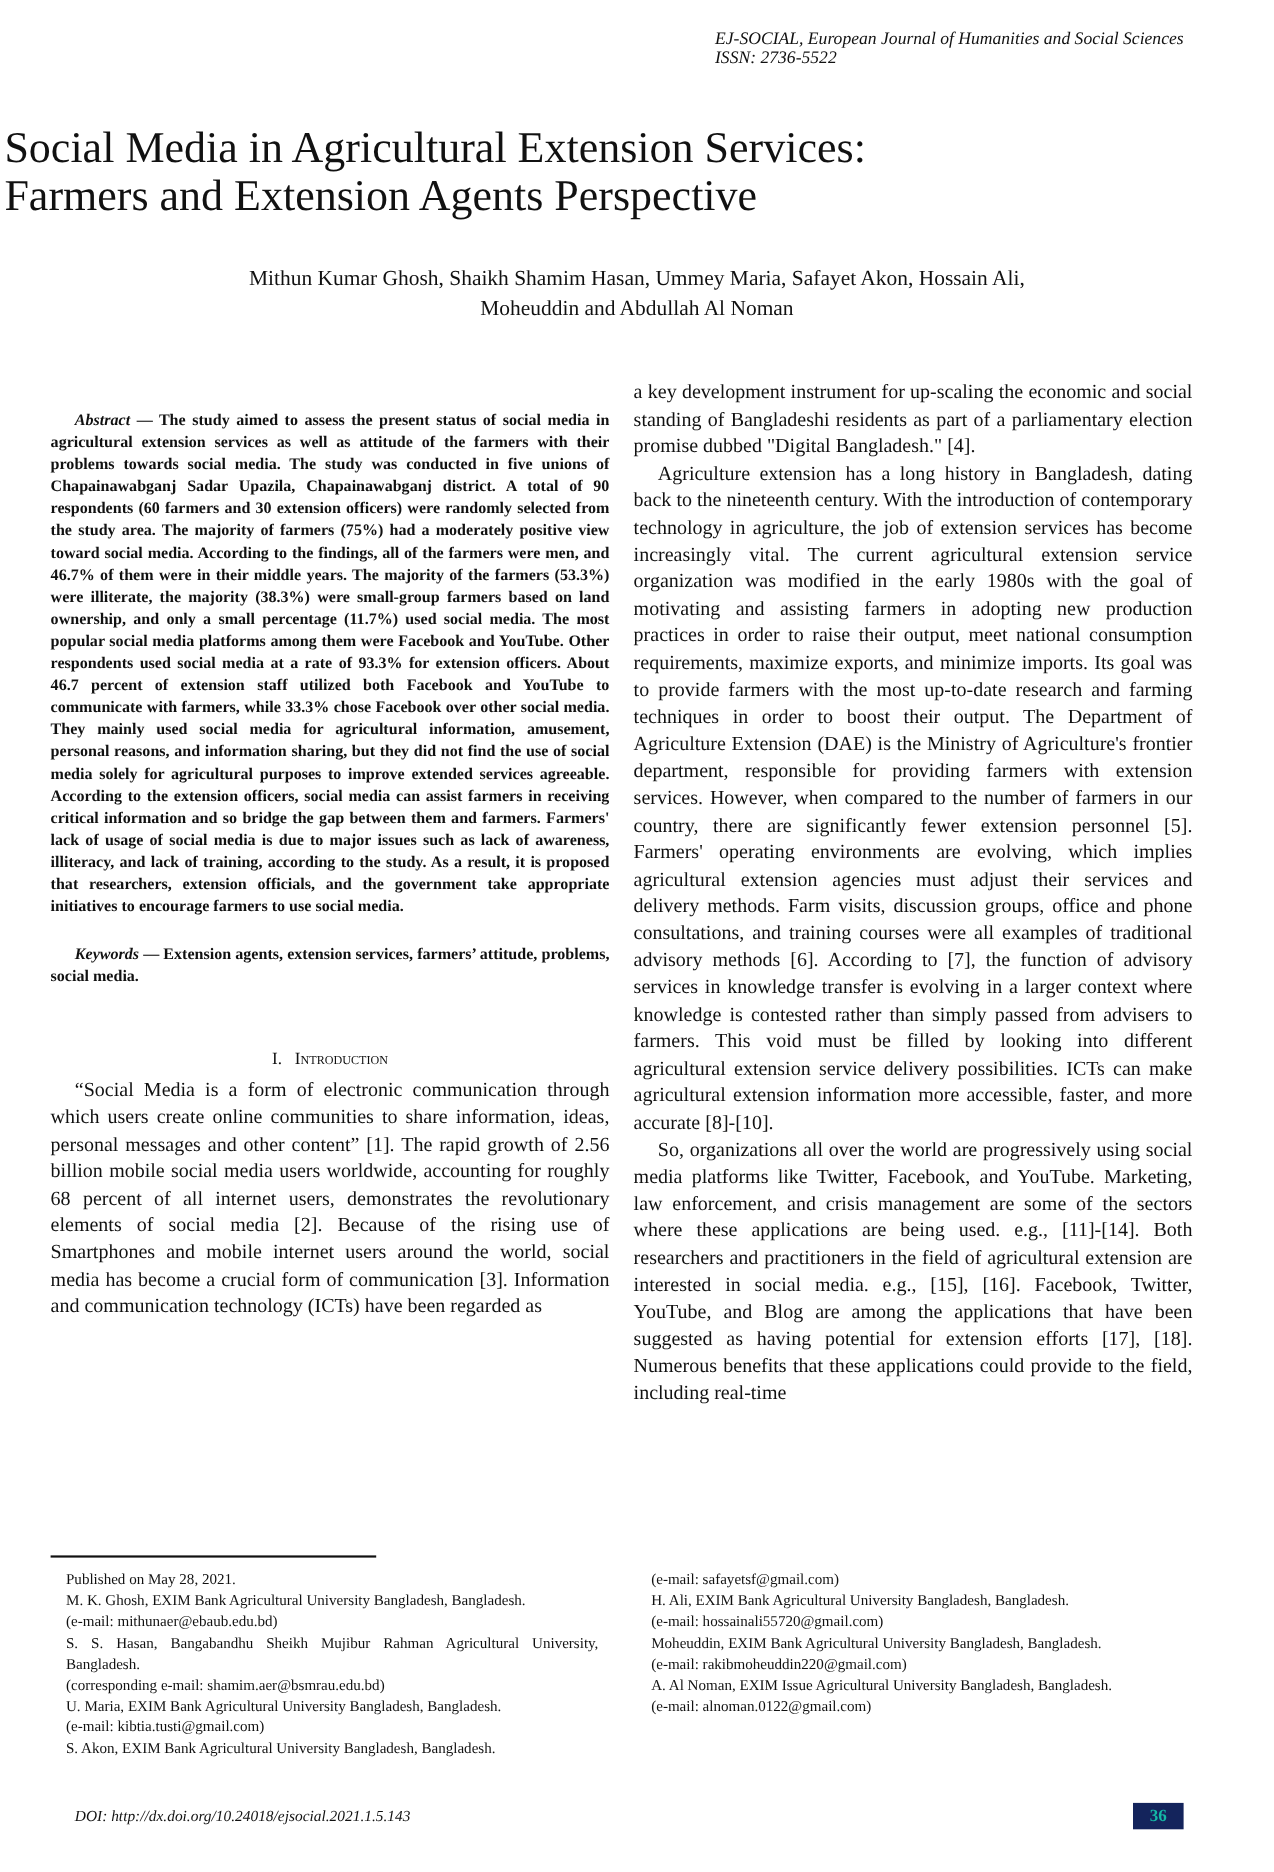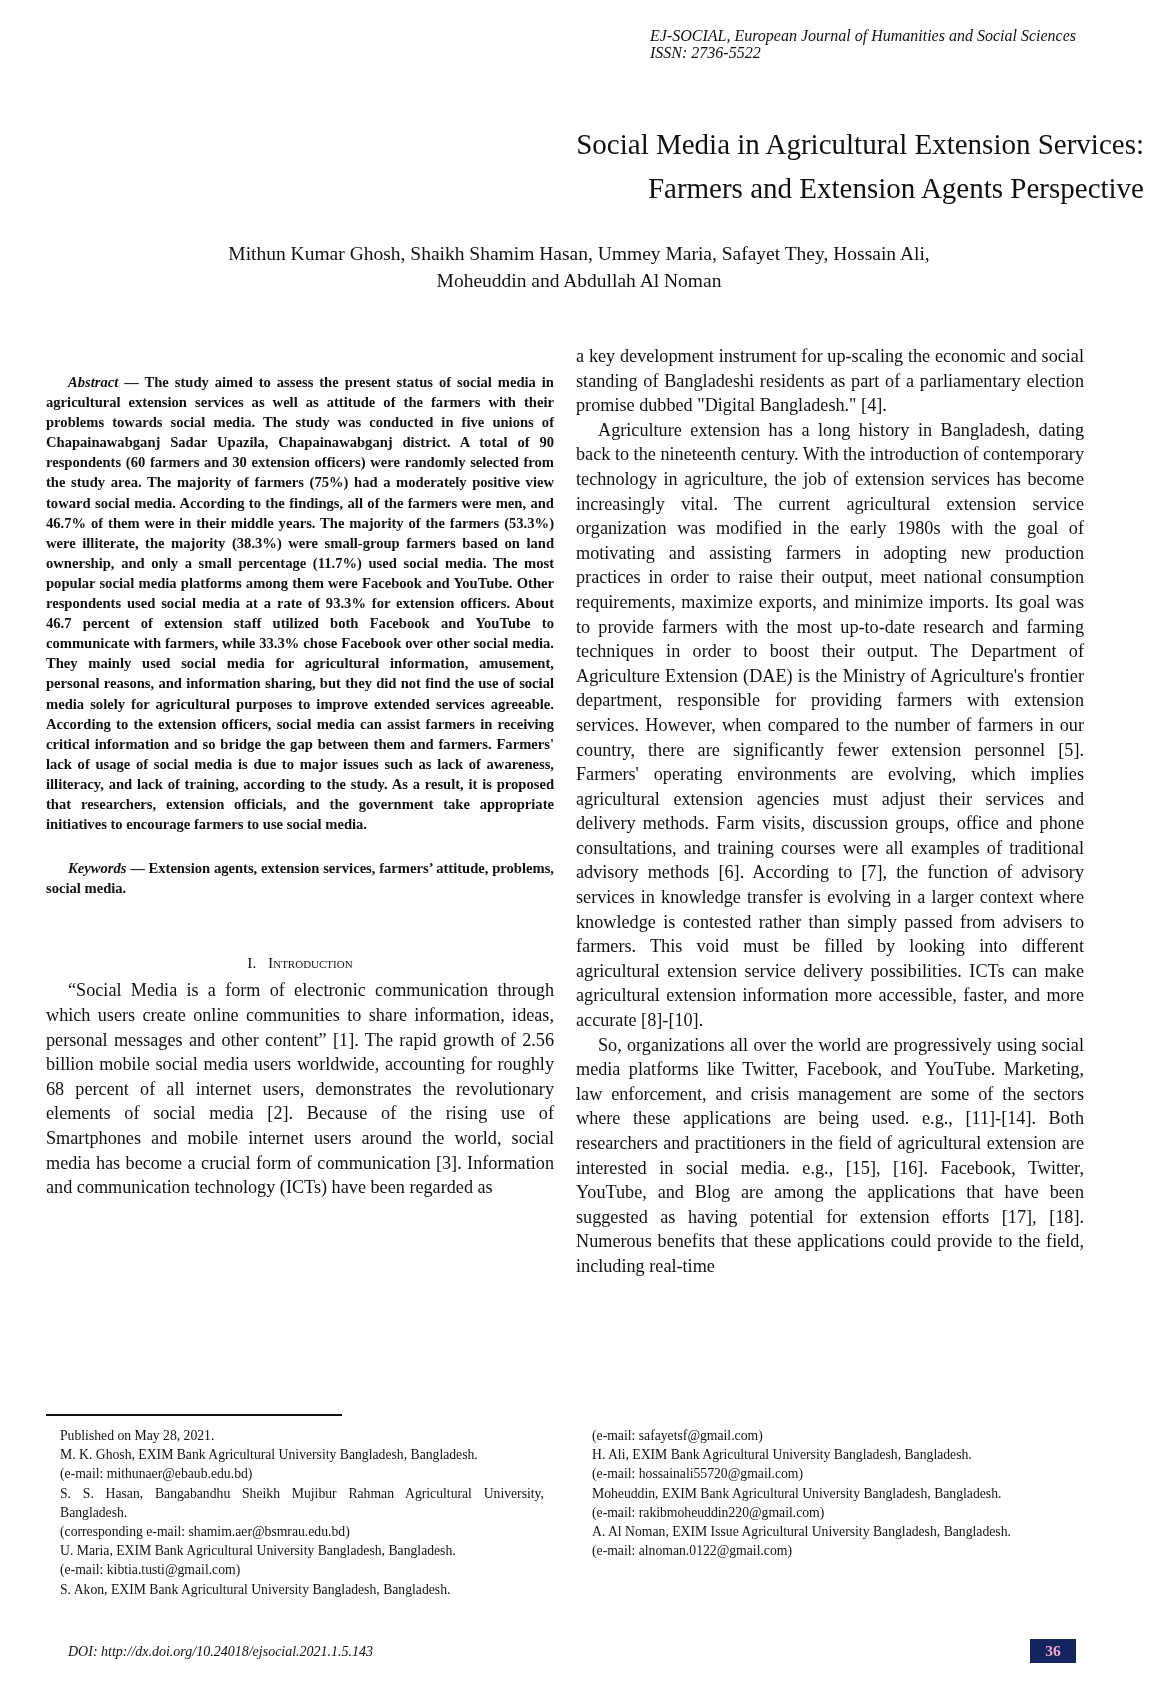--- a/index.html
+++ b/index.html
@@ -1,21 +1,21 @@
 <!DOCTYPE html>
 <html><head>
 <meta charset="utf-8">
 <style>
   html, body { margin: 0; padding: 0; background: #ffffff; }
   body { width: 1158px; height: 1702px; position: relative; overflow: hidden;
          font-family: "Liberation Serif", "DejaVu Serif", serif; color: #111; }
   .header { position: absolute; right: 82px; top: 27px; text-align: left;
             font-style: italic; font-size: 16px; line-height: 17px; }
-  .title { position: absolute; left: 0; right: 0; top: 108px; text-align: right;
-           font-size: 29px; line-height: 44px; font-weight: normal; margin: 14px; }
+  .title { position: absolute; left: 0; right: 0; top: 108px; text-align: left;
+           font-size: 40px; line-height: 44px; font-weight: normal; margin: 4px; }
   .authors { position: absolute; left: 60px; right: 60px; top: 240px; text-align: center;
              font-size: 19.5px; line-height: 27px; }
   .col { position: absolute; width: 508px; text-align: justify; }
   .col-left { left: 46px; top: 372px; }
   .col-right { left: 576px; top: 344px; }
   .abstract { font-weight: bold; font-size: 14.6px; line-height: 20.1px; margin: 0; text-indent: 22px; }
   .abstract em { font-weight: bold; font-style: italic; }
   .keywords { font-weight: bold; font-size: 14.6px; line-height: 20.1px; margin: 24px 0 4px 0; text-indent: 22px; }
   .keywords em { font-style: italic; }
   .section-heading { text-align: center; font-size: 15.5px; margin: 56px 0 6px 0; font-weight: normal; }
@@ -23,37 +23,37 @@
   .body-p { font-size: 18.2px; line-height: 24.6px; margin: 0; text-indent: 22px; }
   .body-p.noindent { text-indent: 0; }
   .rule { position: absolute; left: 46px; top: 1414px; width: 296px; height: 2px; background: #111; }
   .fn { position: absolute; width: 484px; font-size: 13.7px; line-height: 19.2px; text-align: justify; }
   .fn-left { left: 60px; top: 1426px; }
   .fn-right { left: 592px; top: 1426px; }
   .fn div { margin: 0; }
   .footer-doi { position: absolute; left: 68px; top: 1644px; font-style: italic; font-size: 14px; }
   .footer-issue { position: absolute; right: 132px; top: 1740px; font-size: 14.5px; }
   .page-num { position: absolute; right: 82px; top: 1639px; width: 46px; height: 24px;
-              color: #f9a8d4; font-weight: bold; font-size: 15.5px; text-align: center; line-height: 24px; }
+              color: #14b8a6; font-weight: bold; font-size: 15.5px; text-align: center; line-height: 24px; }
 </style>
 </head>
 <body>
 
 <div class="header">
   <div>EJ-SOCIAL, European Journal of Humanities and Social Sciences</div>
   <div>ISSN: 2736-5522</div>
 </div>
 
 <h1 class="title">
   <div>Social Media in Agricultural Extension Services:</div>
   <div>Farmers and Extension Agents Perspective</div>
 </h1>
 
 <div class="authors">
-  <div>Mithun Kumar Ghosh, Shaikh Shamim Hasan, Ummey Maria, Safayet They, Hossain Ali,</div>
+  <div>Mithun Kumar Ghosh, Shaikh Shamim Hasan, Ummey Maria, Safayet Akon, Hossain Ali,</div>
   <div>Moheuddin and Abdullah Al Noman</div>
 </div>
 
 <div class="col col-left">
   <p class="abstract"><em>Abstract</em><span> — </span><span>The study aimed to assess the present status of social media in agricultural extension services as well as attitude of the farmers with their problems towards social media. The study was conducted in five unions of Chapainawabganj Sadar Upazila, Chapainawabganj district. A total of 90 respondents (60 farmers and 30 extension officers) were randomly selected from the study area. The majority of farmers (75%) had a moderately positive view toward social media. According to the findings, all of the farmers were men, and 46.7% of them were in their middle years. The majority of the farmers (53.3%) were illiterate, the majority (38.3%) were small-group farmers based on land ownership, and only a small percentage (11.7%) used social media. The most popular social media platforms among them were Facebook and YouTube. Other respondents used social media at a rate of 93.3% for extension officers. About 46.7 percent of extension staff utilized both Facebook and YouTube to communicate with farmers, while 33.3% chose Facebook over other social media. They mainly used social media for agricultural information, amusement, personal reasons, and information sharing, but they did not find the use of social media solely for agricultural purposes to improve extended services agreeable. According to the extension officers, social media can assist farmers in receiving critical information and so bridge the gap between them and farmers. Farmers' lack of usage of social media is due to major issues such as lack of awareness, illiteracy, and lack of training, according to the study. As a result, it is proposed that researchers, extension officials, and the government take appropriate initiatives to encourage farmers to use social media.</span></p>
 
   <p class="keywords"><em>Keywords</em><span> — </span><span>Extension agents, extension services, farmers’ attitude, problems, social media.</span></p>
 
   <h2 class="section-heading"><span>I.</span>&nbsp;&nbsp;&nbsp;<span class="sc">Introduction</span></h2>
 

